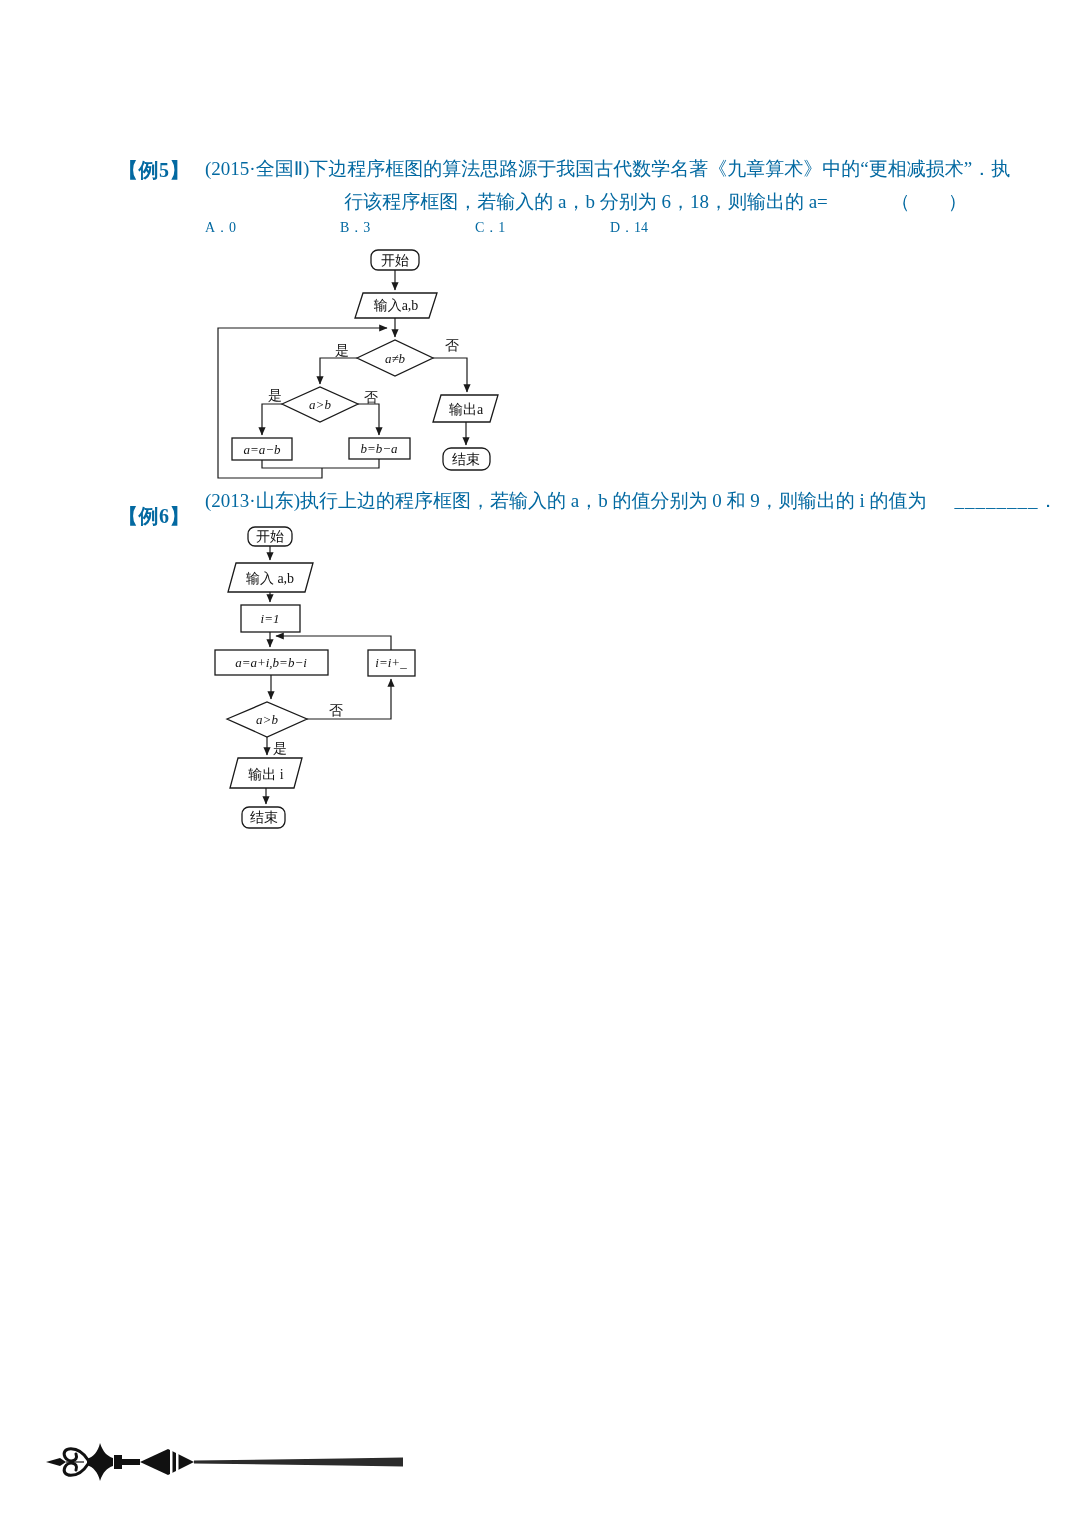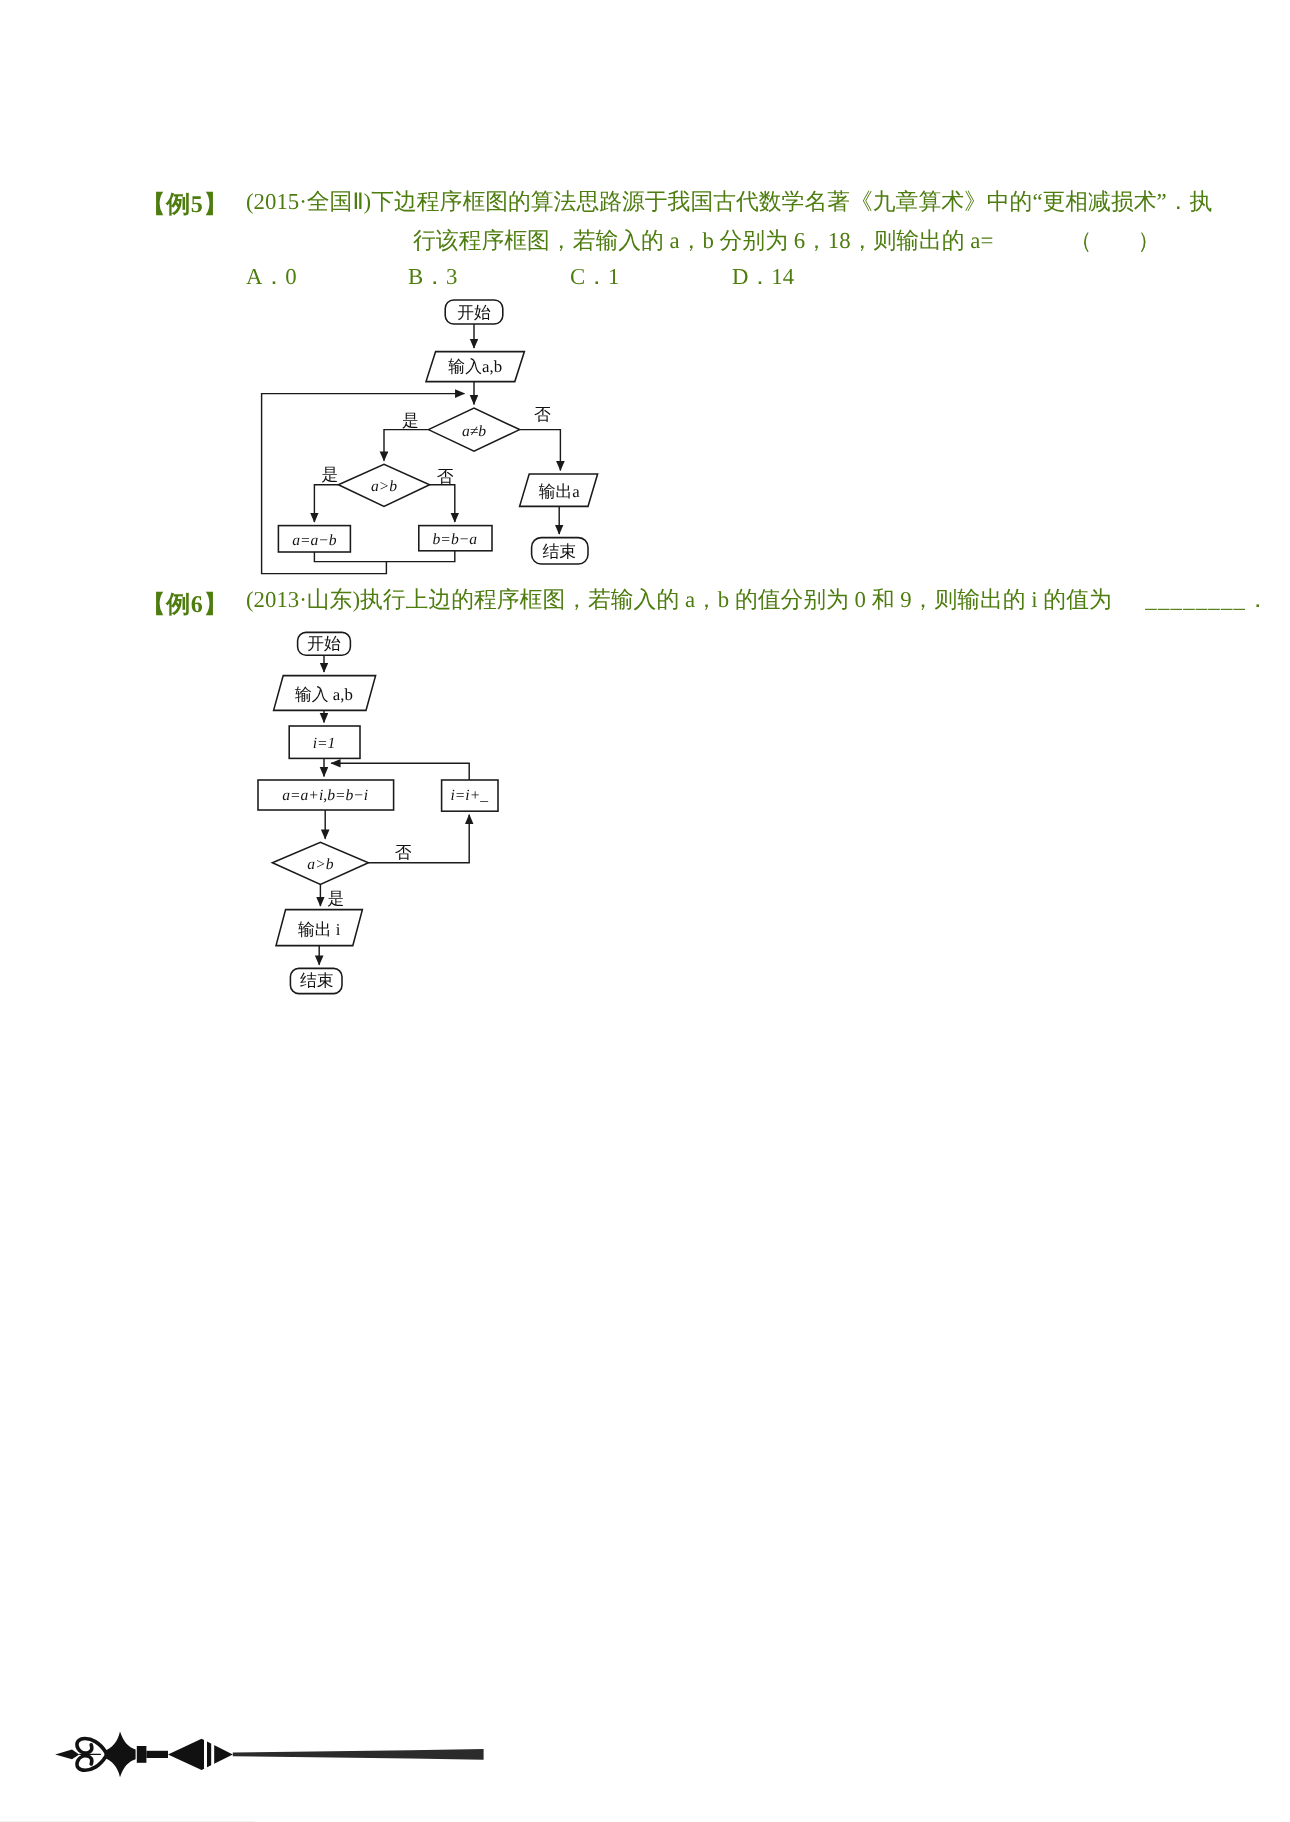--- a/index.html
+++ b/index.html
@@ -1,26 +1,26 @@
 <!DOCTYPE html>
 <html><head>
 <meta charset="utf-8">
 <style>
   html,body { margin:0; padding:0; background:#e8e8e8; }
   .page {
     position:relative; width:1075px; height:1518px; margin:0 auto;
     background:#ffffff; overflow:hidden;
-    font-family:"Liberation Serif", serif; color:#4d7c0f;
+    font-family:"Liberation Serif", serif; color:#0369a1;
   }
   .abs { position:absolute; }
   .ex-label { font-weight:bold; font-size:20px; letter-spacing:0.5px; }
   .qtext { font-size:19px; line-height:32px; white-space:nowrap;text-align:center; }
   .qline2-wrap { width:762px; }
   .brackets { position:absolute; right:0; top:0; }
-  .options span.option { display:inline-block; width:131px; font-size:19px; }
+  .options span.option { display:inline-block; width:131px; font-size:14px; }
   .options span.option:last-child { width:auto; }
   .blank { letter-spacing:1px;padding-left:28px; }
   svg { display:block; }
   svg text { font-family:"Liberation Serif", serif; fill:#111; }
   .cn  { font-size:14px; }
   .math{ font-style:italic; font-size:13px; }
   .shape { fill:none; stroke:#1a1a1a; stroke-width:1.3; }
   .wire  { fill:none; stroke:#1a1a1a; stroke-width:1.2; }
   .ink   { fill:#111; stroke:none; }
 </style>
@@ -84,21 +84,21 @@
     <text class="math" x="174" y="205" text-anchor="middle">b=b−a</text>
 
     <polyline class="wire" points="228,110 262,110 262,144" marker-end="url(#m1)"></polyline>
     <polygon class="shape" points="236,147 293,147 285,174 228,174"></polygon>
     <text class="cn" x="261" y="166" text-anchor="middle">输出a</text>
     <line class="wire" x1="261" y1="174" x2="261" y2="197" marker-end="url(#m1)"></line>
     <rect class="shape" x="238" y="200" width="47" height="22" rx="8"></rect>
     <text class="cn" x="261" y="216" text-anchor="middle">结束</text>
   </svg>
 
-  <div class="abs ex-label" style="left:118px; top:490px;">【例6】</div>
+  <div class="abs ex-label" style="left:118px; top:503px;">【例6】</div>
 
   <div class="abs qtext" style="left:205px; top:485px;">
     <span>(2013·山东)执行上边的程序框图，若输入的 a，b 的值分别为 0 和 9，则输出的 i 的值为</span><span class="blank">________</span><span>．</span>
   </div>
 
   <svg class="abs" style="left:208px; top:525px;" width="220" height="310" viewBox="0 0 220 310">
     <defs>
       <marker id="m2" markerWidth="9" markerHeight="8" refX="6.5" refY="3" orient="auto">
         <path d="M0,0 L7,3 L0,6 Z" fill="#1a1a1a"></path>
       </marker>

